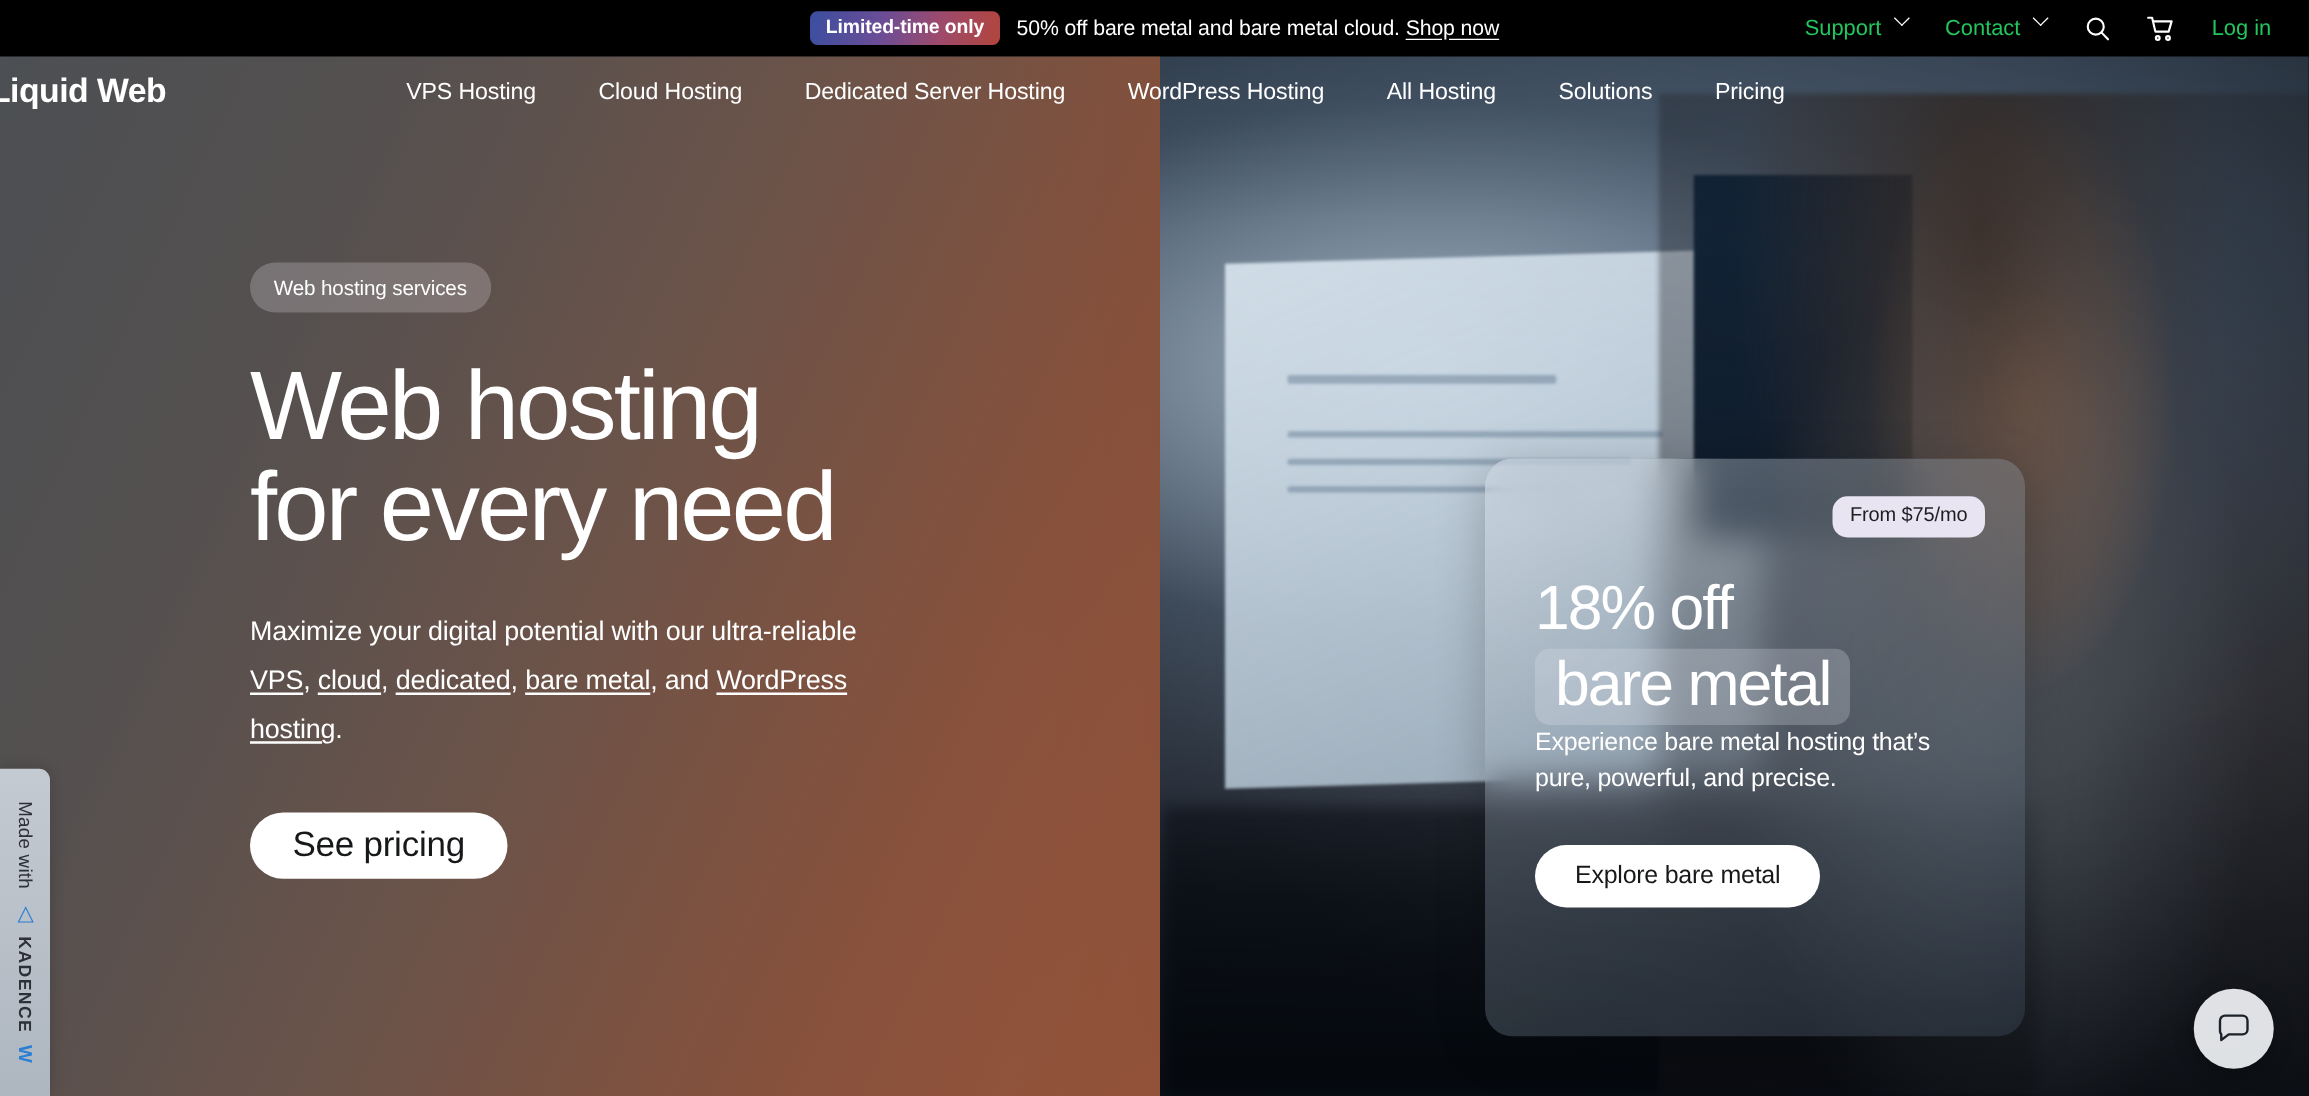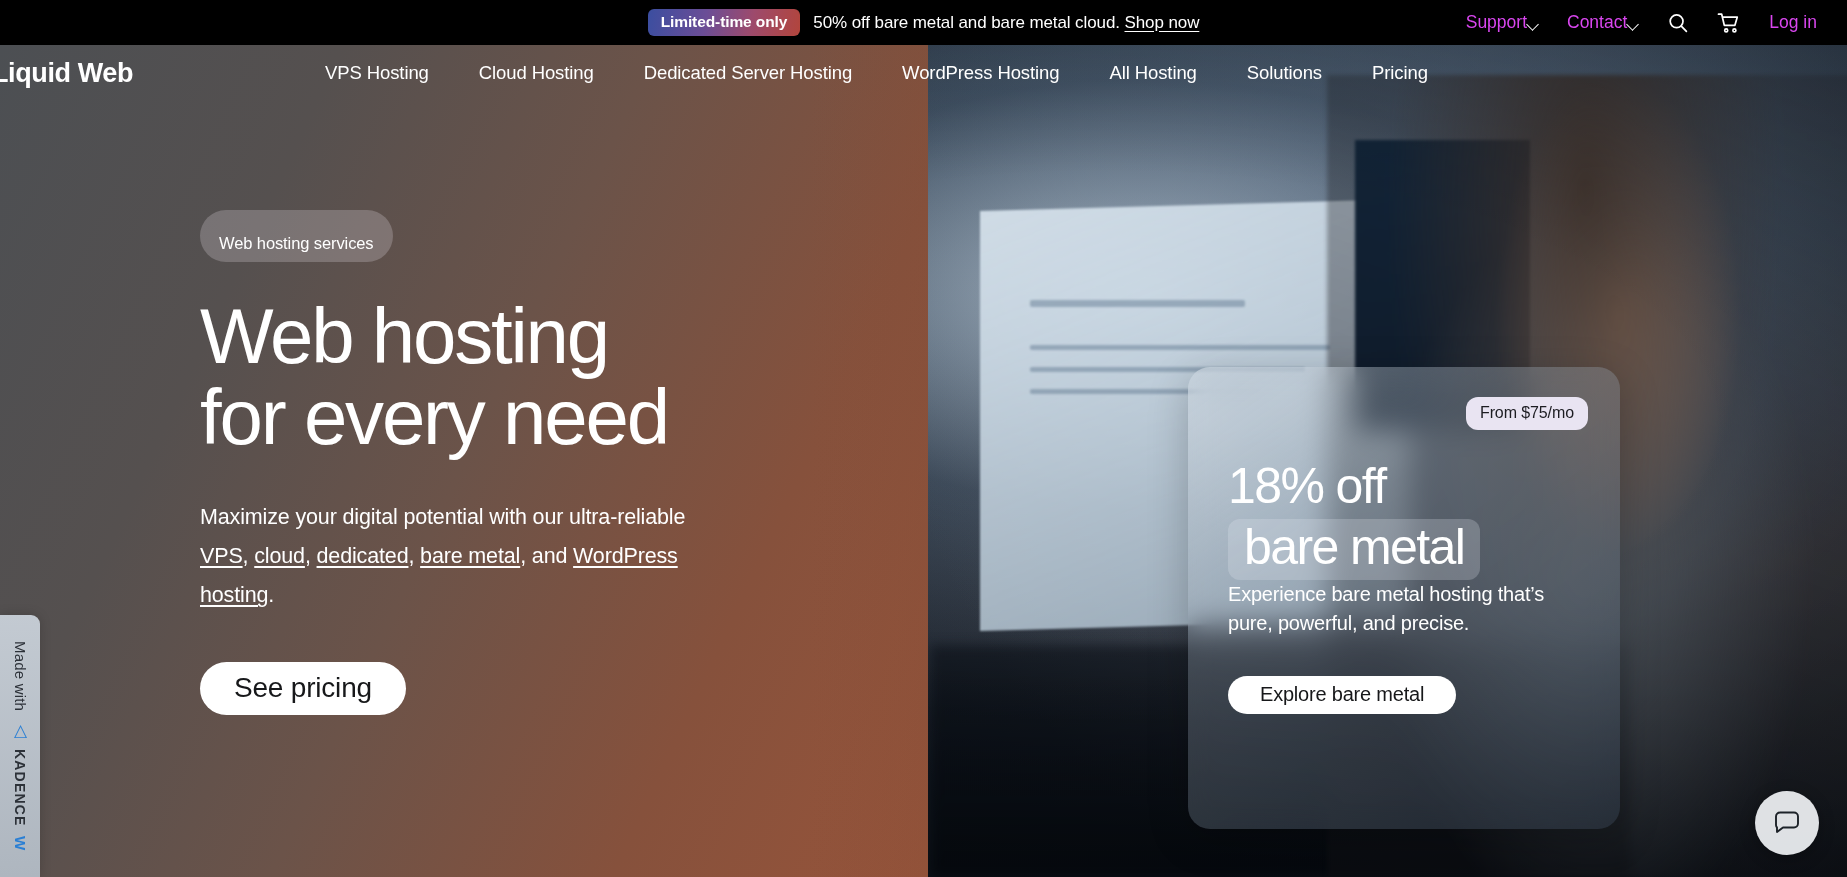--- a/index.html
+++ b/index.html
@@ -26,22 +26,22 @@
     background:linear-gradient(100deg,#3b4ea0 0%,#6b4d96 38%,#9d4a6c 68%,#b2453c 100%);
   }
   .promo-text { font-size:17px; letter-spacing:-.1px; white-space:nowrap; }
   .promo-text .shop { text-decoration:underline; text-underline-offset:3px; cursor:pointer; }
 
   .promo-right {
     position:absolute; right:16px; top:0; height:45px;
     display:flex; align-items:center; gap:0px;
   }
   .pr-item {
-    display:flex; align-items:flex-end; gap:1px;
-    font-size:17.5px; color:#d946ef; padding:0 14px; cursor:pointer; white-space:nowrap;
+    display:flex; align-items:flex-start; gap:12px;
+    font-size:17.5px; color:#22c55e; padding:0 14px; cursor:pointer; white-space:nowrap;
   }
   .chev { display:inline-block; width:11px; height:11px; position:relative; top:-2px; }
   .chev:before {
     content:""; position:absolute; left:0; top:0;
     width:8px; height:8px; border-right:1.6px solid #fff; border-bottom:1.6px solid #fff;
     transform:rotate(45deg);
   }
   .pr-icon { padding:0 14px; display:flex; align-items:center; cursor:pointer; }
 
   
@@ -106,21 +106,21 @@
     white-space:nowrap;
   }
   .navlinks { position:absolute; left:300px; top:0; height:55px; display:flex; align-items:center; }
   .navlink {
     font-size:18.5px; color:#fff; padding:0 25px; cursor:pointer; white-space:nowrap; letter-spacing:-.1px;
   }
 
   
   .hero-content { position:absolute; left:200px; top:210px; width:600px; z-index:20; }
   .eyebrow {
-    display:inline-block; padding:24px 19px 9px; border-radius:999px;
+    display:inline-block; padding:12px 19px 9px; border-radius:999px;
     background:rgba(226,216,226,.26); color:#fff; font-size:16.5px; letter-spacing:-.1px;
   }
   .h1 {
     margin-top:34px; font-size:78px; line-height:1.04; font-weight:400;
     color:#fff; letter-spacing:-2.2px;
   }
   .lede {
     margin-top:40px; font-size:21.5px; line-height:1.82; color:#fff;
     letter-spacing:-.15px; max-width:500px;
   }
@@ -154,21 +154,21 @@
   }
   .hl {
     display:inline-block; margin-top:6px; padding:2px 16px 6px;
     background:rgba(232,236,242,.24); border-radius:12px;
   }
   .card-p {
     font-size:20px; line-height:1.44; color:#fff; letter-spacing:-.2px;
   }
   .card-btn {
     margin-top:38px; display:inline-flex; align-items:center; justify-content:center;
-    height:38px; padding:0 32px; border-radius:999px;
+    height:50px; padding:0 32px; border-radius:999px;
     background:#fff; color:#17181a; font-size:20px; letter-spacing:-.2px; cursor:pointer;
   }
 
   
   .kadence {
     position:absolute; left:0; top:615px; width:40px; height:262px; z-index:35;
     background:linear-gradient(180deg,#c3cad2,#aeb6bf);
     border-radius:0 9px 0 0;
     display:flex; align-items:center; justify-content:center;
     box-shadow:0 0 12px rgba(0,0,0,.18);

